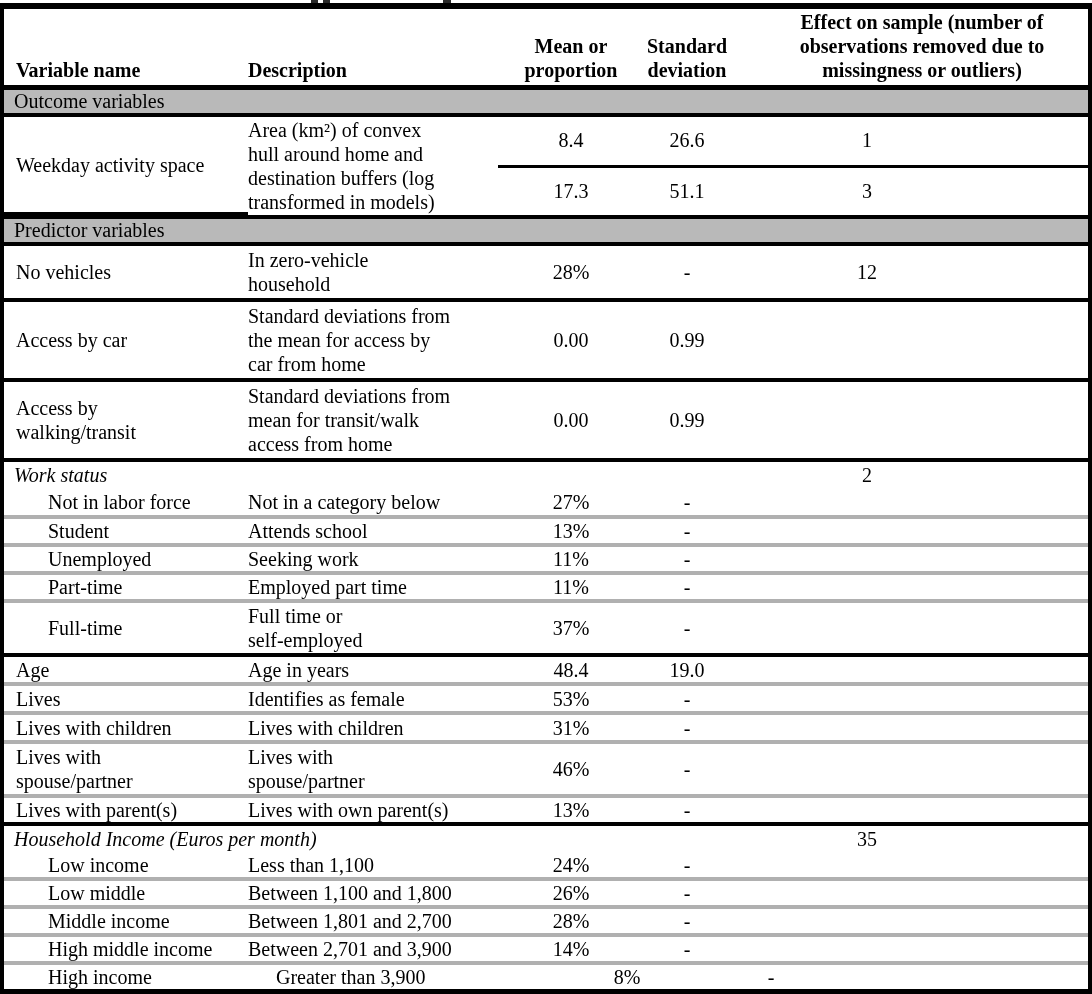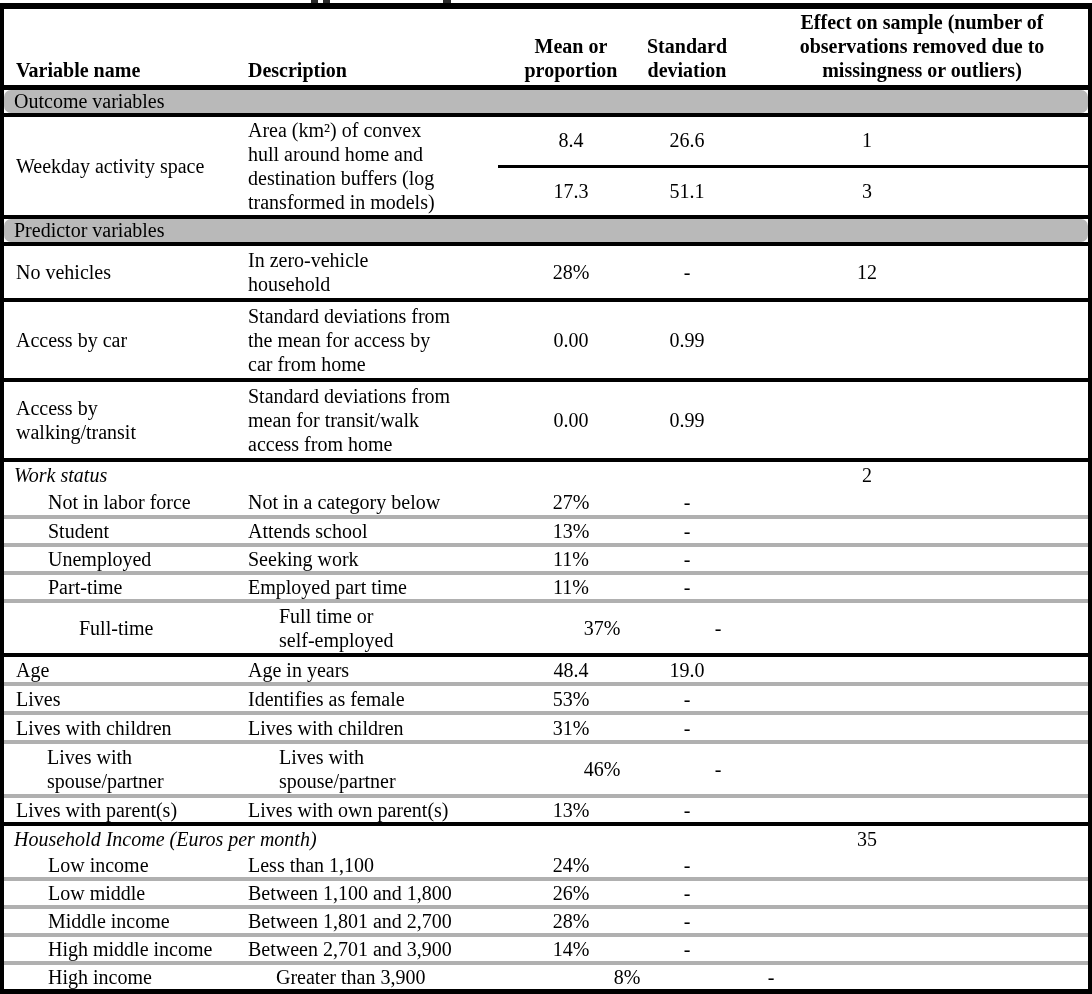--- a/index.html
+++ b/index.html
@@ -36,51 +36,51 @@
 
   .hdr { min-height: 76px; font-weight: bold; }
   .hdr .c { align-items: flex-end; padding-bottom: 3px; }
   .hdr .c5 { padding-right: 0; }
 
   .band {
     background: #b9b9b9;
     min-height: 23px;
     display: flex; align-items: center;
     padding-left: 10px;
-    font-size: 20px; color: #000; border-radius: 7px;
+    font-size: 20px; color: #000;
   }
 
   .sep-b { height: 4px; background: #000; }
   .sep-b.thick { height: 5px; }
   .sep-g { height: 4px; background: #b0b0b0; }
 
   
   .outcome { display: grid; grid-template-columns: 244px 250px 1fr; min-height: 98px; }
-  .oc1 { display: flex; flex-direction: row; }
+  .oc1 { display: flex; flex-direction: column; }
   .oname { flex: 1; display: flex; align-items: center; padding-left: 12px; font-size: 20px; line-height: 24px; }
   .osep { height: 3px; background: #000; }
   .oc2 { display: flex; align-items: center; font-size: 20px; line-height: 24px; white-space: pre-line; }
   .oc345 { display: flex; flex-direction: column; }
   .ovals { flex: 1; display: grid; grid-template-columns: 146px 112px 1fr; }
   .ovals .v { display: flex; align-items: center; justify-content: center; font-size: 20px; }
   .ovals .v.sd  { padding-right: 26px; }
   .ovals .v.eff { padding-right: 110px; }
 
   
   .group-head { display: grid; grid-template-columns: 752px 1fr; min-height: 26px; }
   .group-label { font-style: italic; font-size: 20px; display: flex; align-items: center; padding-left: 10px; }
   .group-eff { display: flex; align-items: center; justify-content: center; padding-right: 110px; font-size: 20px; }
 
   .sub .c1 { padding-left: 44px; }
 
   .mh21 { min-height: 21px; gap: 28px; }
   .mh24 { min-height: 24px; }
   .mh25 { min-height: 25px; }
   .mh27 { min-height: 27px; }
-  .mh50 { min-height: 50px; margin-left: 31px; }
+  .mh50 { min-height: 50px; }
   .mh52 { min-height: 52px; }
   .mh76 { min-height: 76px; }
 </style>
 </head>
 <body>
 
 <div class="page">
   <div class="remnant">
     <i class="m1"></i>
       <i class="m2"></i>

